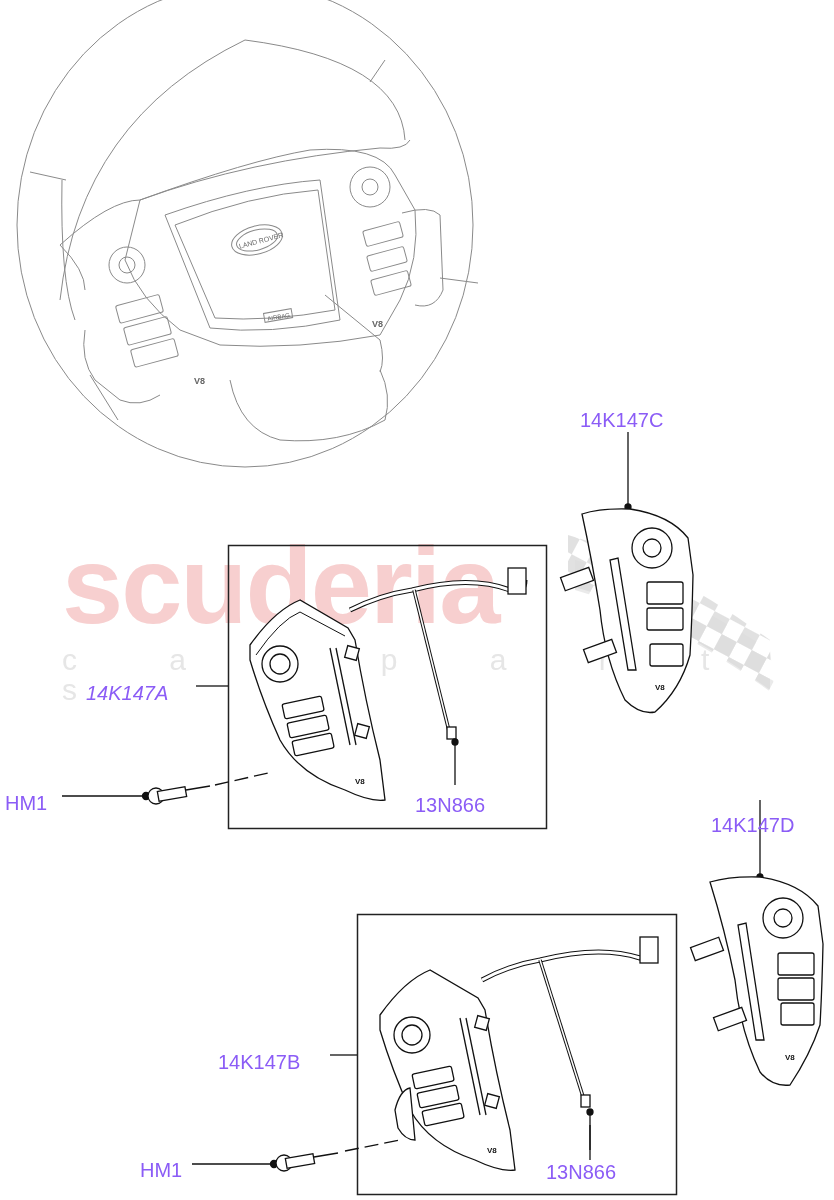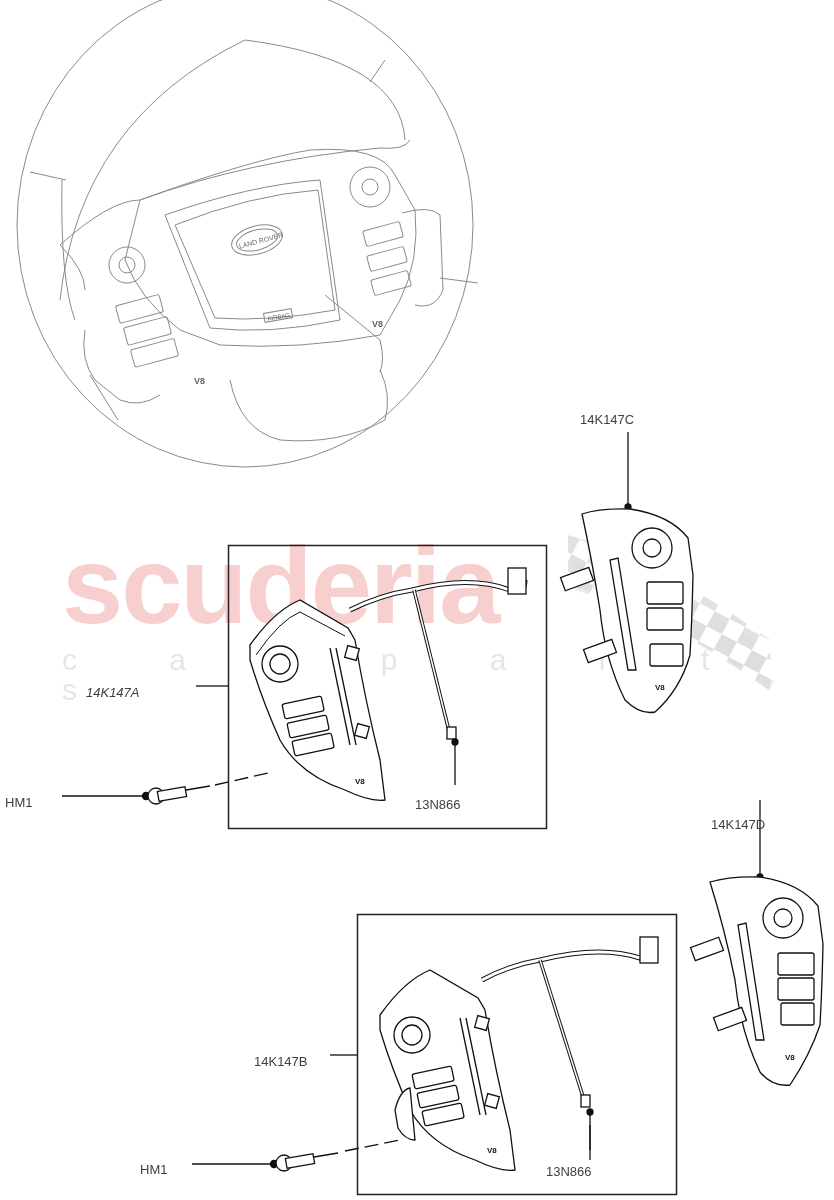--- a/index.html
+++ b/index.html
@@ -1,20 +1,20 @@
 <!DOCTYPE html>
 <html><head>
 <meta charset="utf-8">
 <style>
   html, body { margin: 0; padding: 0; background: #ffffff; }
   body { width: 834px; height: 1200px; position: relative; overflow: hidden; font-family: "Liberation Sans", sans-serif; }
   .stage { position: absolute; left: 0; top: 0; width: 834px; height: 1200px; }
   .label {
-    position: absolute; color: #404040; font-family: "Liberation Sans", sans-serif;
-    font-size: 13px; line-height: 20px; white-space: nowrap; cursor: pointer;
+    position: absolute; color: #8b5cf6; font-family: "Liberation Sans", sans-serif;
+    font-size: 20px; line-height: 20px; white-space: nowrap; cursor: pointer;
   }
   .wm-main {
     position: absolute; left: 62px; top: 530px; font-family: "Liberation Sans", sans-serif;
     font-weight: bold; font-size: 110px; letter-spacing: -2px; color: #f7cfcf; line-height: 110px;
   }
   .wm-sub {
     position: absolute; left: 62px; top: 645px; font-family: "Liberation Sans", sans-serif;
     font-size: 30px; color: #e6e6e6; letter-spacing: 42px; line-height: 30px;
   }
   svg { position: absolute; left: 0; top: 0; }
@@ -190,16 +190,16 @@
       <line x1="314" y1="1157" x2="338" y2="1153"></line>
       <line x1="345" y1="1151" x2="400" y2="1140" stroke-dasharray="14 6"></line>
     </g>
   </svg>
 
   <div class="label" style="left:580px; top:410px;">14K147C</div>
   <div class="label" style="left:86px; top:683px;font-style:italic;">14K147A</div>
   <div class="label" style="left:5px; top:793px;">HM1</div>
   <div class="label" style="left:415px; top:795px;">13N866</div>
   <div class="label" style="left:711px; top:815px;">14K147D</div>
-  <div class="label" style="left:218px; top:1052px;margin-left:36px;">14K147B</div>
+  <div class="label" style="left:218px; top:1052px;">14K147B</div>
   <div class="label" style="left:140px; top:1160px;">HM1</div>
   <div class="label" style="left:546px; top:1162px;">13N866</div>
 </div>
 
 </body></html>

